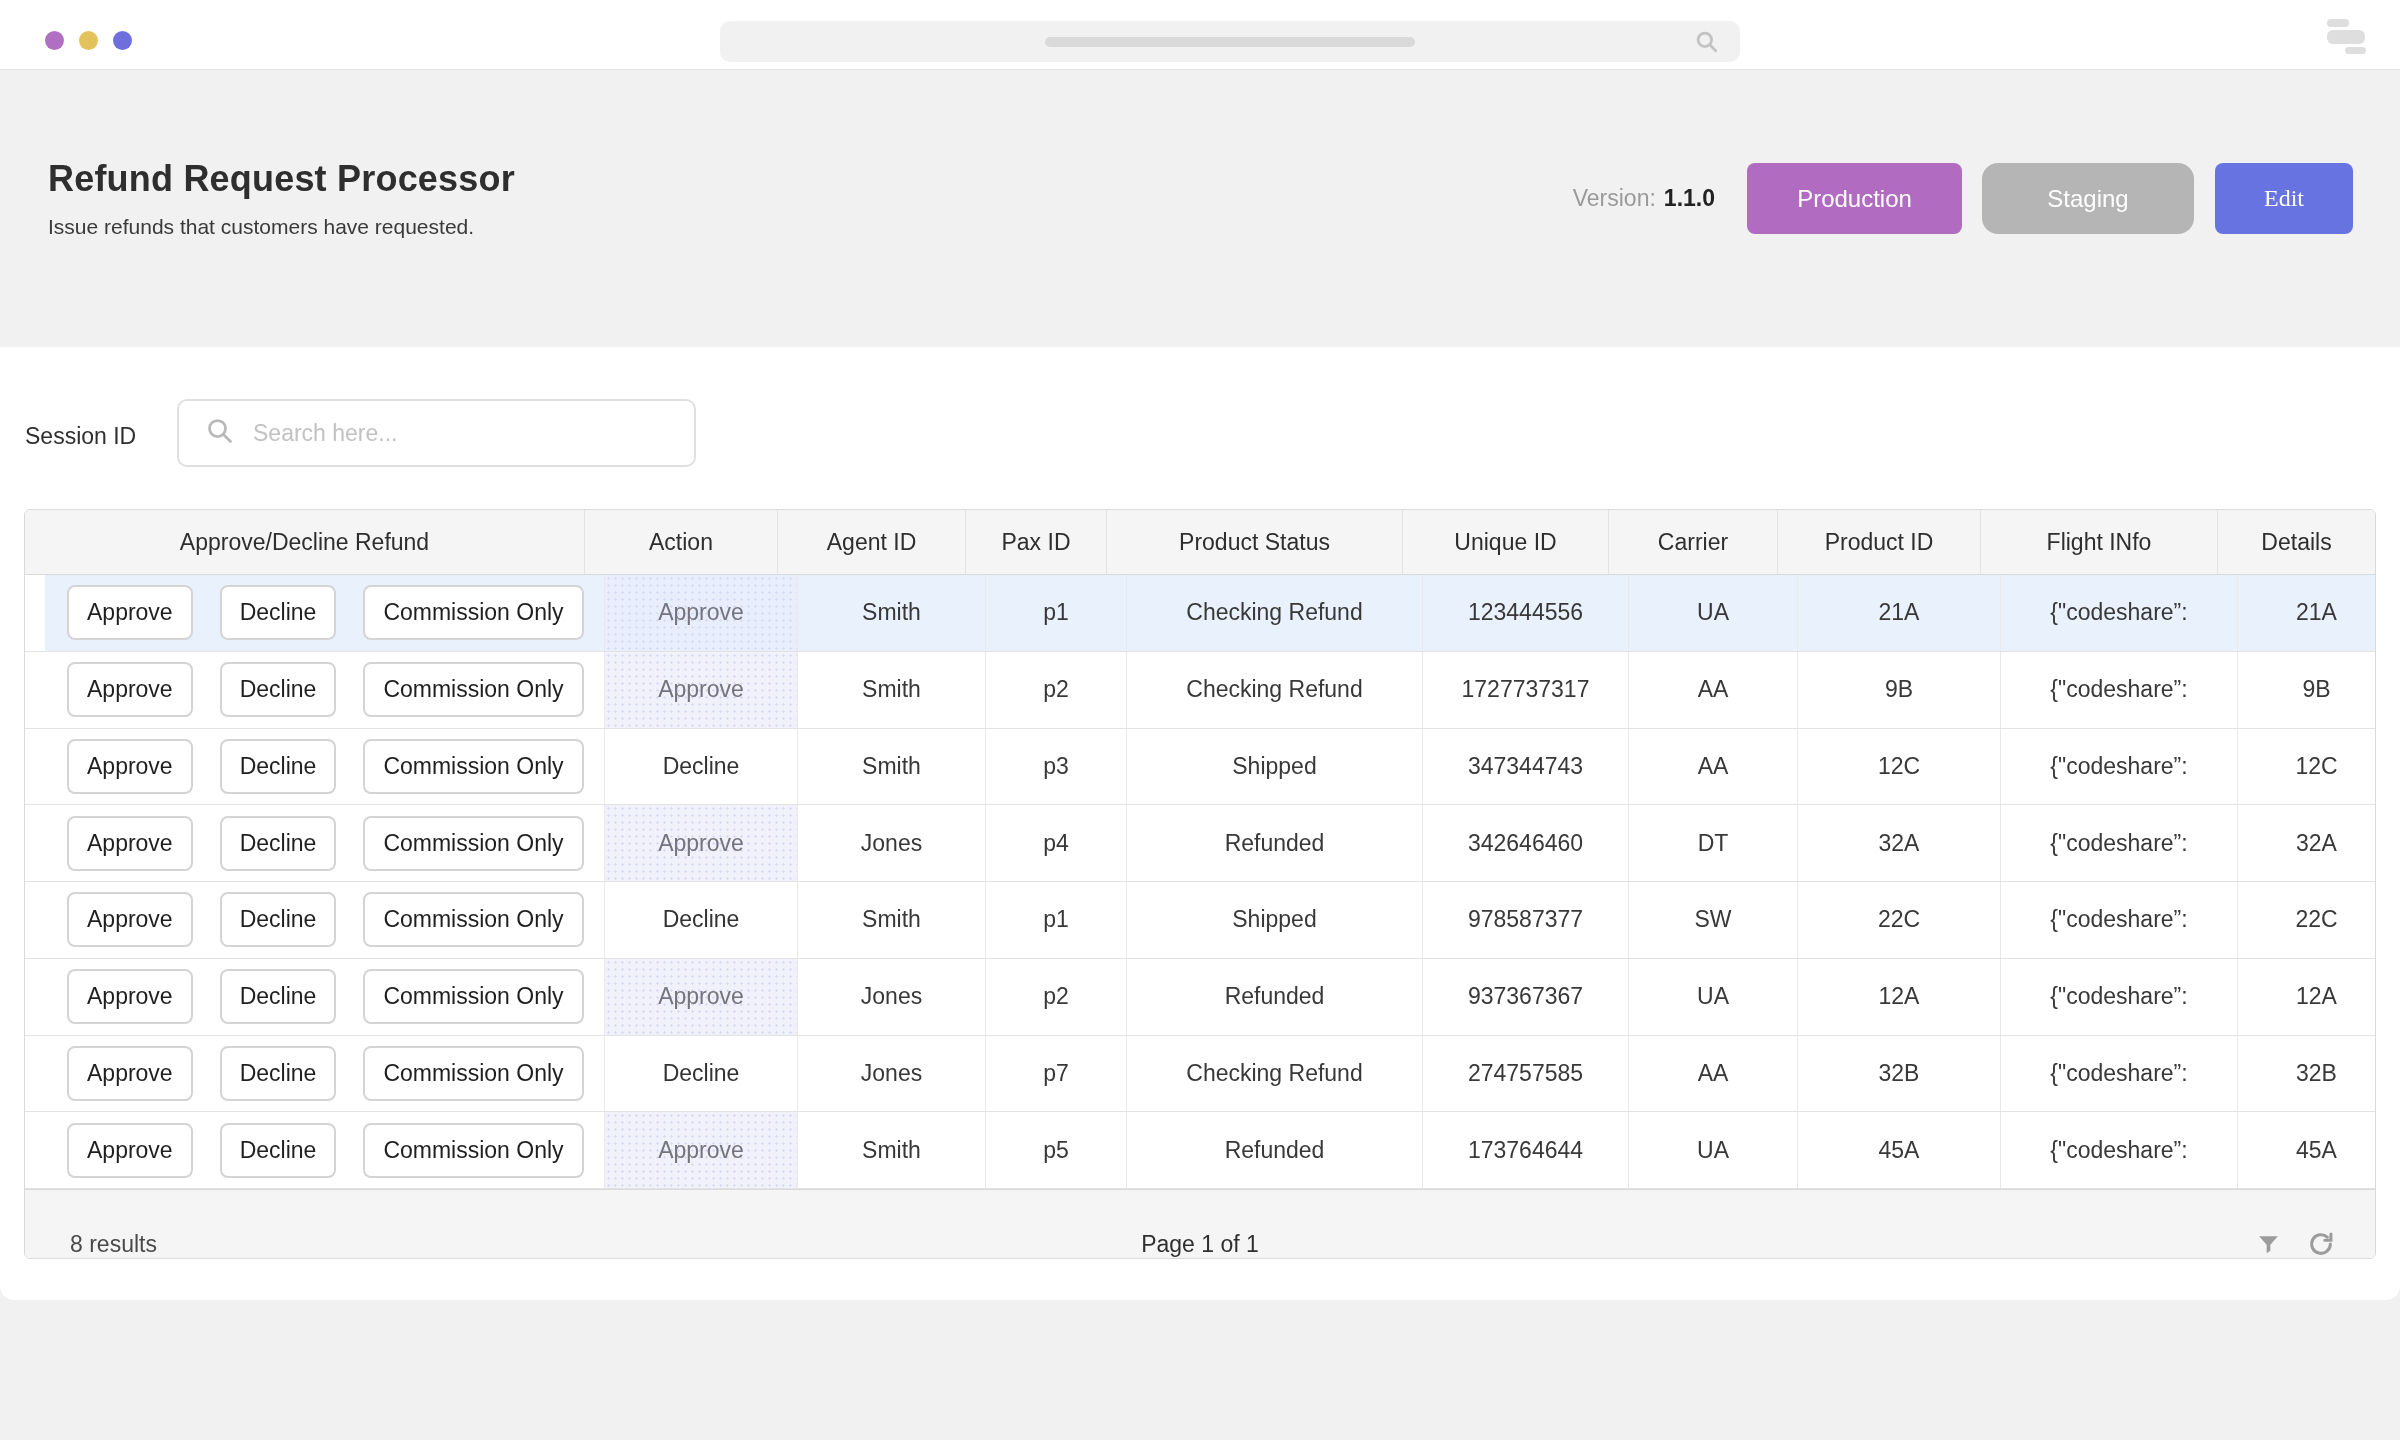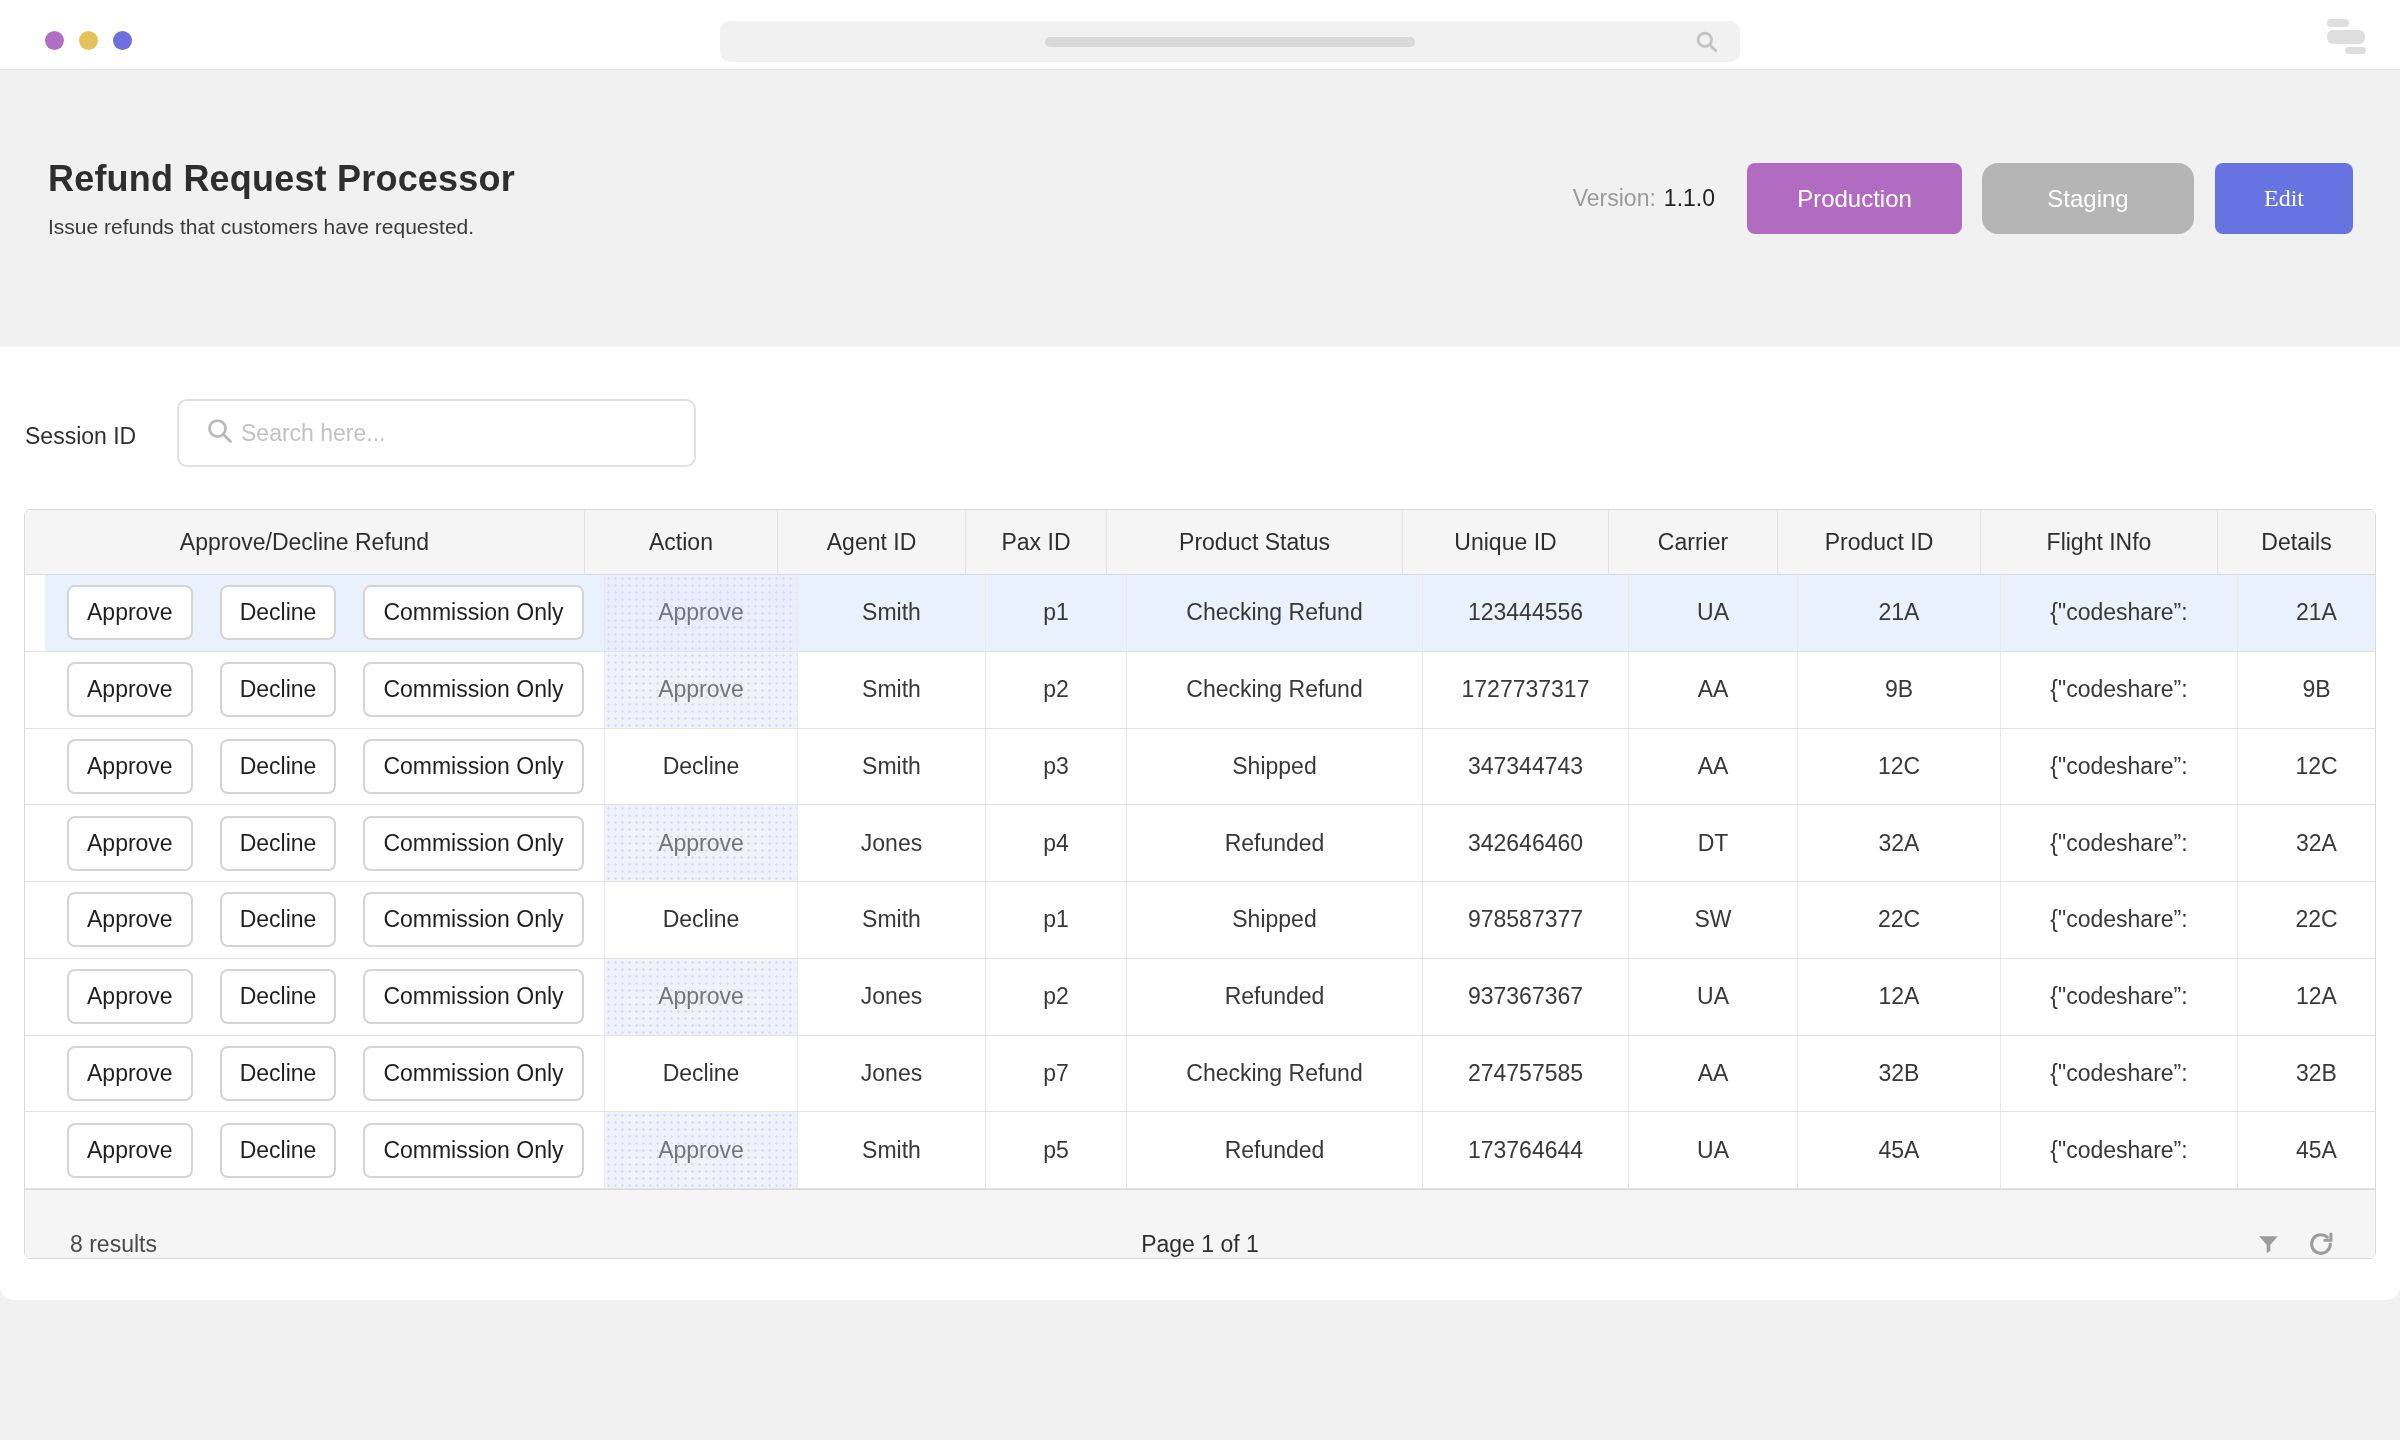--- a/index.html
+++ b/index.html
@@ -26,35 +26,35 @@
   .menu-skel .b2 { width:38px; height:14px; border-radius:6px; background:#dedede; margin-top:3px; }
   .menu-skel .b3 { width:21px; height:7px; border-radius:4px; background:#dedede; margin-top:3px; margin-left:18px; }
 
   
   .page-title { position:absolute; left:48px; top:158px; font-size:36px; font-weight:bold;
                 color:#2e2e2e; letter-spacing:0.2px; }
   .page-subtitle { position:absolute; left:48px; top:215px; font-size:21px; color:#3a3a3a; }
   .header-right { position:absolute; right:47px; top:163px; height:71px;
                   display:flex; align-items:center; }
   .version { font-size:23px; color:#9a9a9a; margin-right:32px; }
-  .version b { color:#222; margin-left:8px; font-weight:normal; }
+  .version b { color:#222; margin-left:8px; font-weight:bold; }
   .env-btn { height:71px; border:none; border-radius:8px; color:#fff; font-size:24px;
              font-family:"Liberation Sans", sans-serif; cursor:pointer; }
   .btn-production { width:215px; margin-right:20px; }
   .btn-staging    { width:212px; margin-right:21px; }
   .btn-edit       { width:138px;font-family:Liberation Serif, serif; }
 
   
   .card { position:absolute; left:0; top:347px; width:2400px; height:953px;
           background:#ffffff; border-radius:0 0 14px 14px; }
 
   .session-label { position:absolute; left:25px; top:76px; font-size:23px; color:#2f2f2f; }
   .searchbox { position:absolute; left:177px; top:52px; width:519px; height:68px;
                border:2px solid #e0e0e0; border-radius:10px; background:#fff;
-               display:flex; align-items:center; padding-left:26px; gap:6px; }
+               display:flex; align-items:center; padding-left:26px; gap:18px; }
   .searchbox input { border:none; outline:none; font-size:23px; color:#333; width:400px;
                      font-family:"Liberation Sans", sans-serif; background:transparent; }
   .searchbox input::placeholder { color:#c2c2c2; }
 
   
   .table { position:absolute; left:24px; top:162px; width:2352px;
            border:1px solid #d9d9d9; border-radius:6px; overflow:hidden; background:#fff;
            --cols: 560px 193px 188px 141px 296px 206px 169px 203px 237px 157px; }
   .thead { display:grid; grid-template-columns:var(--cols); height:65px;
            background:#f5f5f6; border-bottom:1px solid #d9d9d9; }

